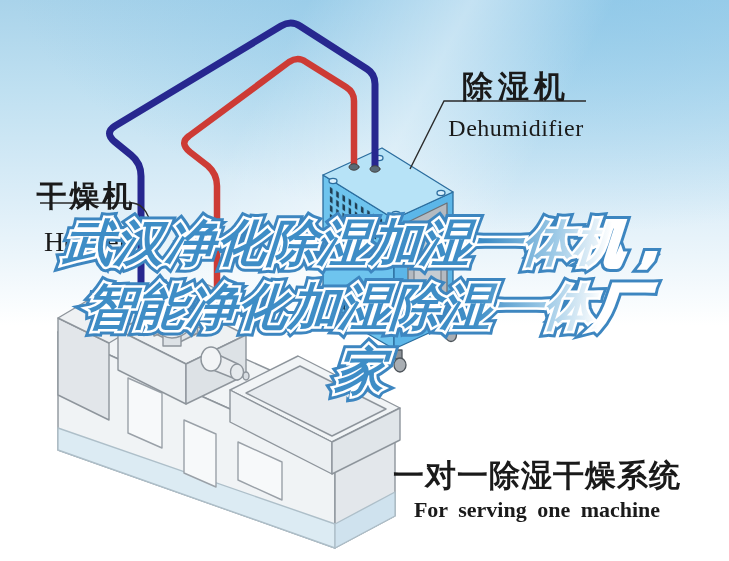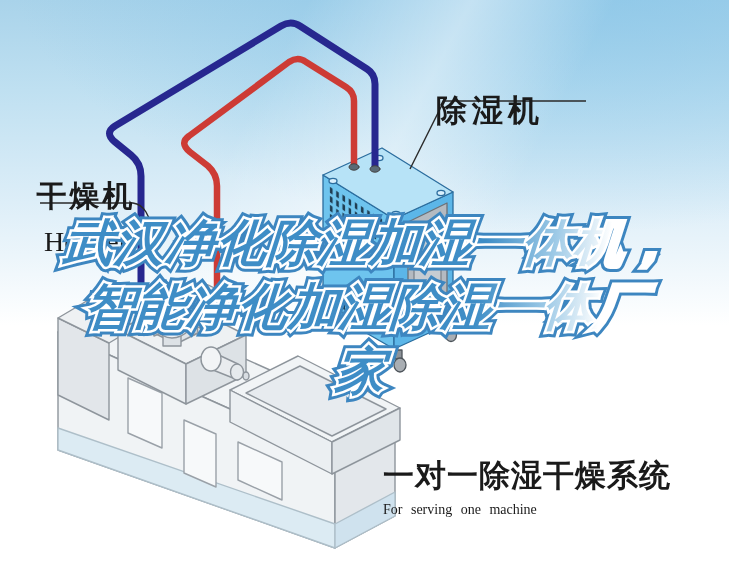--- a/index.html
+++ b/index.html
@@ -13,27 +13,27 @@
   }
   svg.scene{position:absolute;left:0;top:0;}
   .lbl{position:absolute;color:#1a1a1a;}
   .lbl .zh{font-weight:bold;letter-spacing:3px;}
   .lbl .en{font-family:"Liberation Serif", serif;}
   
   #hopper-label{left:30px;top:176px;width:112px;text-align:center;}
   #hopper-label .zh{font-size:30px;}
   #hopper-label .en{font-size:28px;margin-top:9px;}
   
-  #dehu-label{left:436px;top:66px;width:160px;margin-top:24px;}
+  #dehu-label{left:436px;top:66px;width:160px;text-align:center;}
   #dehu-label .zh{font-size:31px;letter-spacing:5px;}
   #dehu-label .en{font-size:24px;margin-top:7px;letter-spacing:.5px;}
   
-  #tagline{left:383px;top:455px;width:308px;text-align:left;}
+  #tagline{left:383px;top:455px;width:308px;text-align:center;}
   #tagline .zh{font-size:31px;letter-spacing:1px;}
-  #tagline .en{font-family:"Liberation Serif", serif;font-size:14px;font-weight:normal;margin-top:5px;word-spacing:5px;}
+  #tagline .en{font-family:"Liberation Serif", serif;font-size:22px;font-weight:bold;word-spacing:5px;}
   
   .wm{
     position:absolute;left:25px;top:211px;width:680px;text-align:center;
     font-size:50px;line-height:64px;font-weight:bold;font-style:italic;
     letter-spacing:1px;transform:skewX(-4deg);white-space:nowrap;
   }
   .wm div{height:64px;}
   .wm-o2{-webkit-text-stroke:11px #3d86c0;color:#3d86c0;}
   .wm-o1{-webkit-text-stroke:5px #ffffff;color:#ffffff;}
   .wm-fill{
@@ -142,20 +142,21 @@
   </g>
 </svg>
 
 <div class="lbl" id="hopper-label">
   <div class="zh">干燥机</div>
   <div class="en">Hopper</div>
 </div>
 
 <div class="lbl" id="dehu-label">
   <div class="zh">除湿机</div>
+  <div class="en">Dehumidifier</div>
 </div>
 
 <div class="wm wm-o2" aria-hidden="true">
   <div>武汉净化除湿加湿一体机，</div>
   <div>智能净化加湿除湿一体厂</div>
   <div>家</div>
 </div>
 <div class="wm wm-o1" aria-hidden="true">
   <div>武汉净化除湿加湿一体机，</div>
   <div>智能净化加湿除湿一体厂</div>

